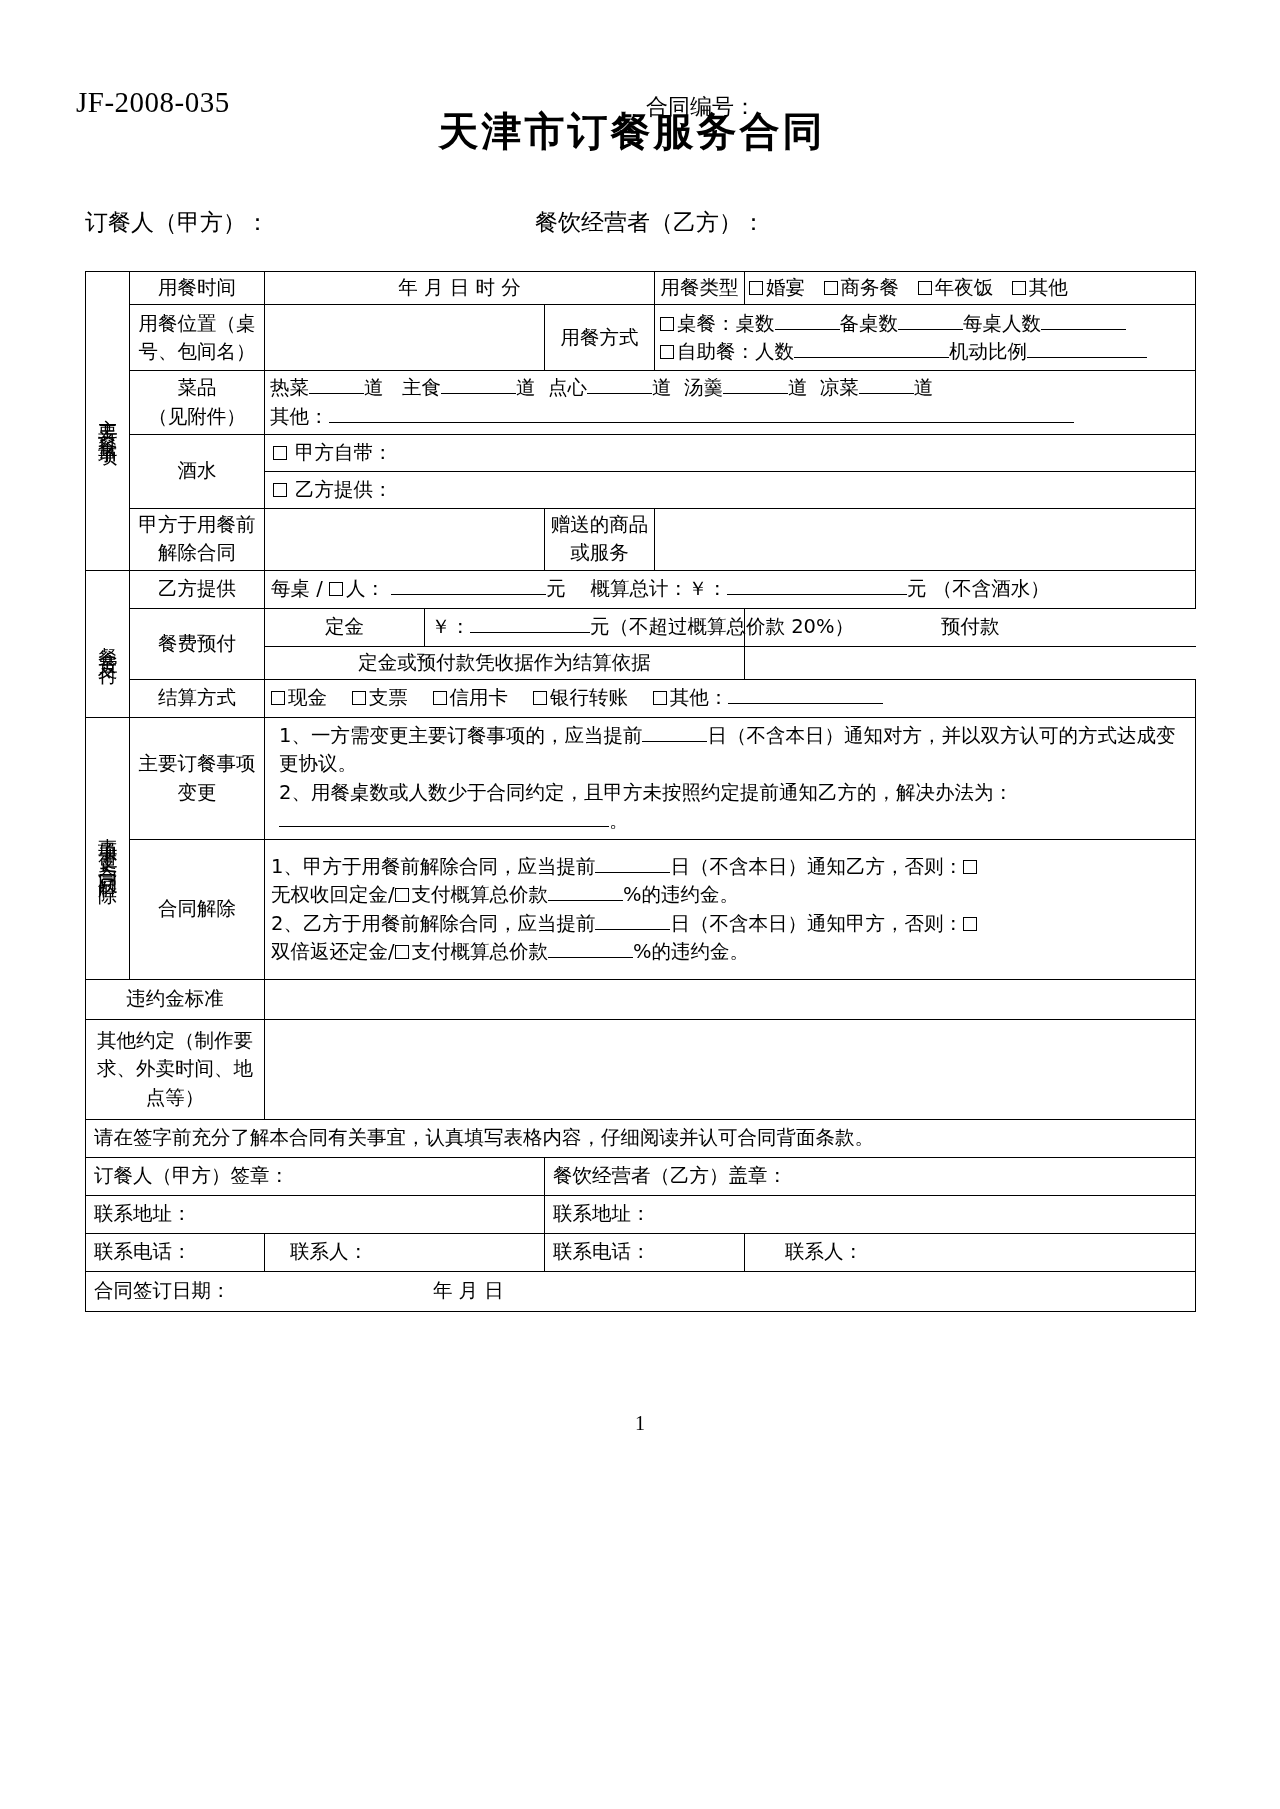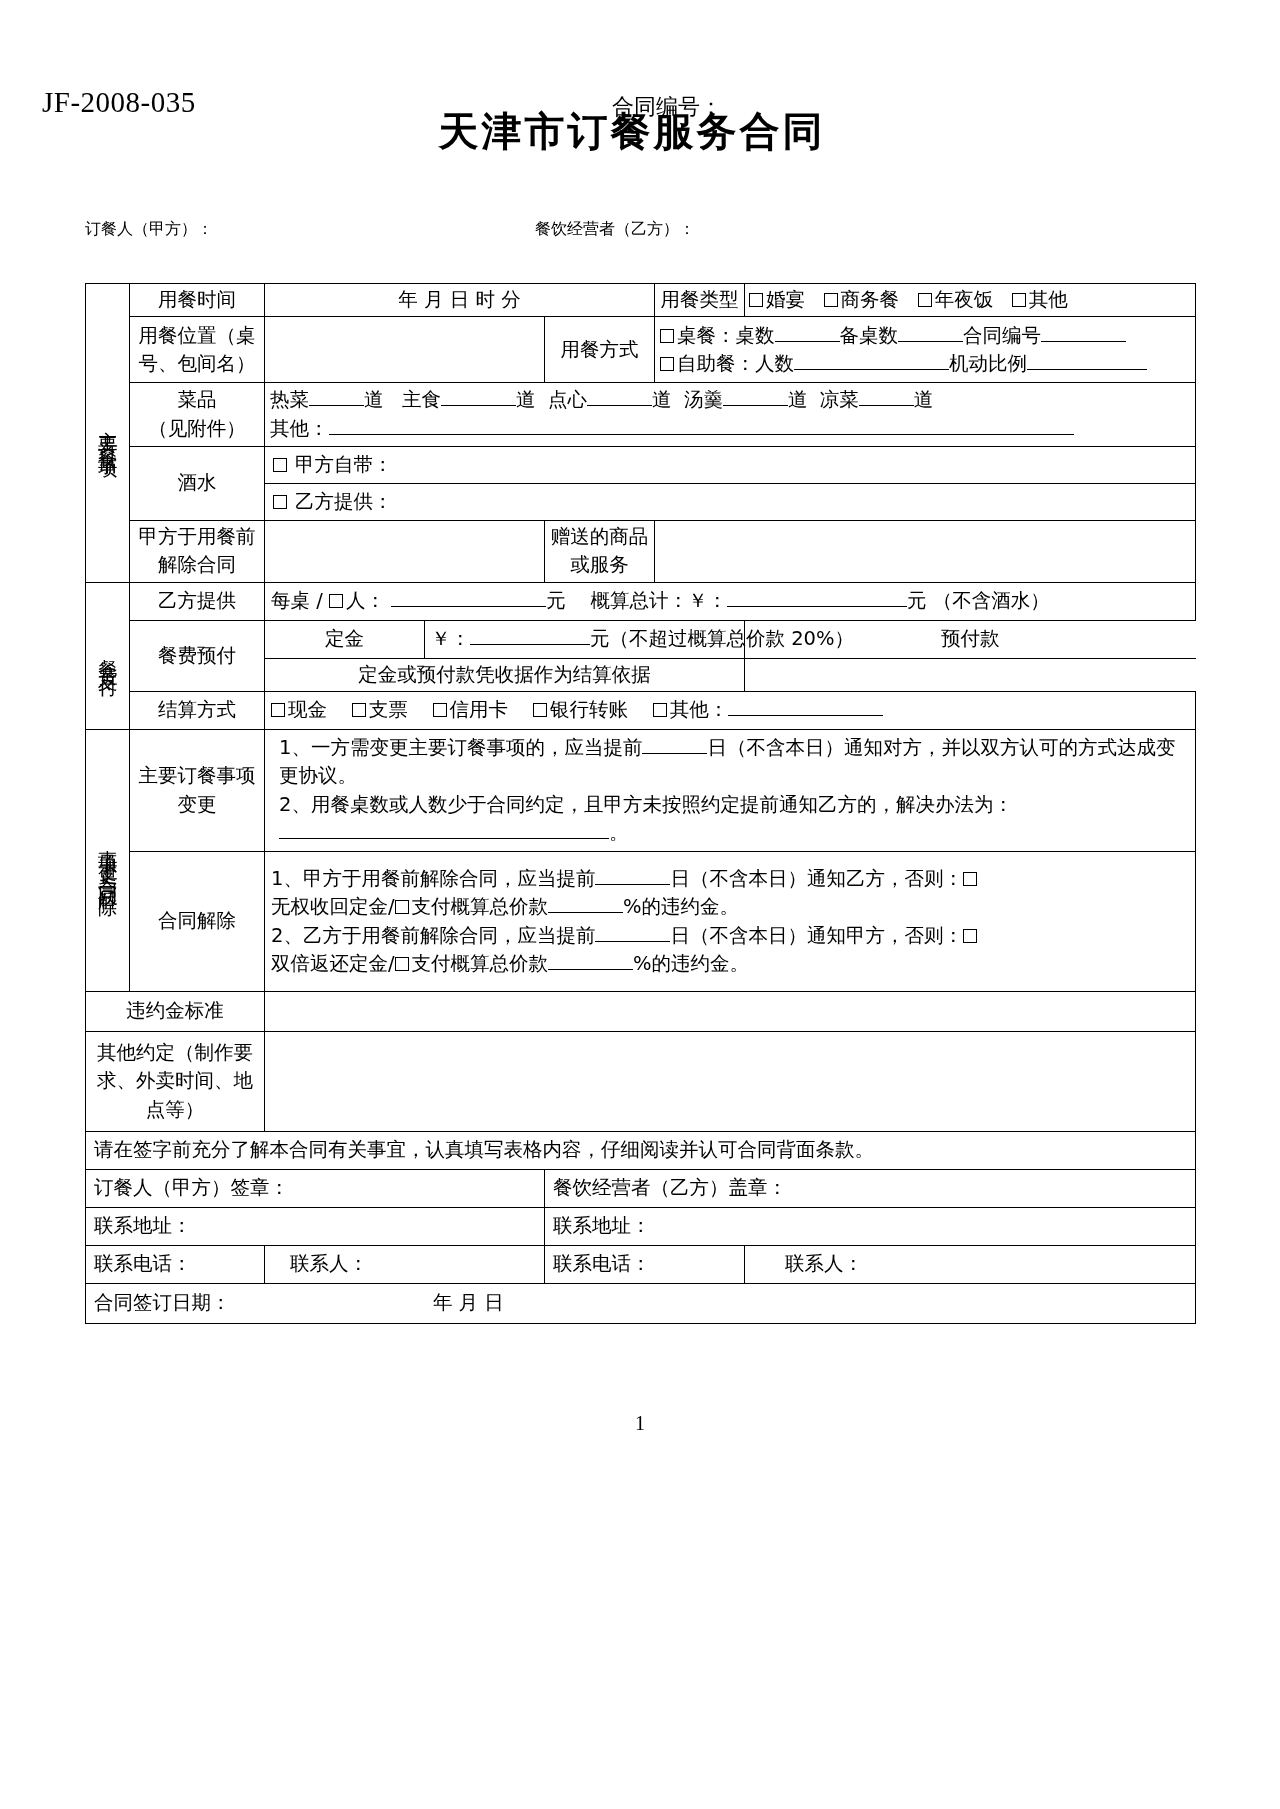--- a/index.html
+++ b/index.html
@@ -17,21 +17,21 @@
   .page {
     width: 1280px;
     height: 1809px;
     padding: 0;
     position: relative;
   }
 
   
   .hdr {
     position: relative;
-    margin: 0 42px;
+    margin: 0 76px;
     padding-top: 57px;
     height: 62px;
   }
   .doc-code {
     position: absolute;
     left: 0; top: 86px;
     font-family: "Liberation Serif", serif;
     font-size: 29px;
     letter-spacing: 0.5px;
   }
@@ -44,25 +44,25 @@
   .title {
     text-align: center;
     font-family: "DejaVu Sans", sans-serif;
     font-weight: bold;
     font-size: 40px;
     letter-spacing: 3px;
     margin: 42px 16px 0 0;
   }
 
   .parties {
-    margin: 60px 85px 0 85px;
+    margin: 48px 85px 0 85px;
     position: relative;
     height: 40px;
     font-family: Liberation Serif, serif;
-    font-size: 16px;
+    font-size: 23px;
   }
   .party-a { position: absolute; left: 0; top: 0; }
   .party-b { position: absolute; left: 450px; top: 0; }
 
   
   table.form {
     margin: 24px 85px 0 85px;
     width: 1110px;
     border-collapse: collapse;
     table-layout: fixed;
@@ -163,21 +163,21 @@
         <span class="cb"></span><span>其他</span>
       </td>
     </tr>
 
     <tr>
       <td class="ctr" style="height:66px">用餐位置（桌号、包间名）</td>
       <td colspan="2"></td>
       <td class="ctr">用餐方式</td>
       <td colspan="2" class="lft" style="padding:3px 5px">
         <div style="white-space:nowrap">
-          <span class="cb"></span><span>桌餐：桌数</span><span class="ul u65"></span><span>备桌数</span><span class="ul u65"></span><span>合同编号</span><span class="ul u85"></span>
+          <span class="cb"></span><span>桌餐：桌数</span><span class="ul u65"></span><span>备桌数</span><span class="ul u65"></span><span>每桌人数</span><span class="ul u85"></span>
         </div>
         <div style="white-space:nowrap">
           <span class="cb"></span><span>自助餐：人数</span><span class="ul u155"></span><span>机动比例</span><span class="ul u120"></span>
         </div>
       </td>
     </tr>
 
     <tr>
       <td class="ctr" style="height:60px">
         <div>菜品</div>

